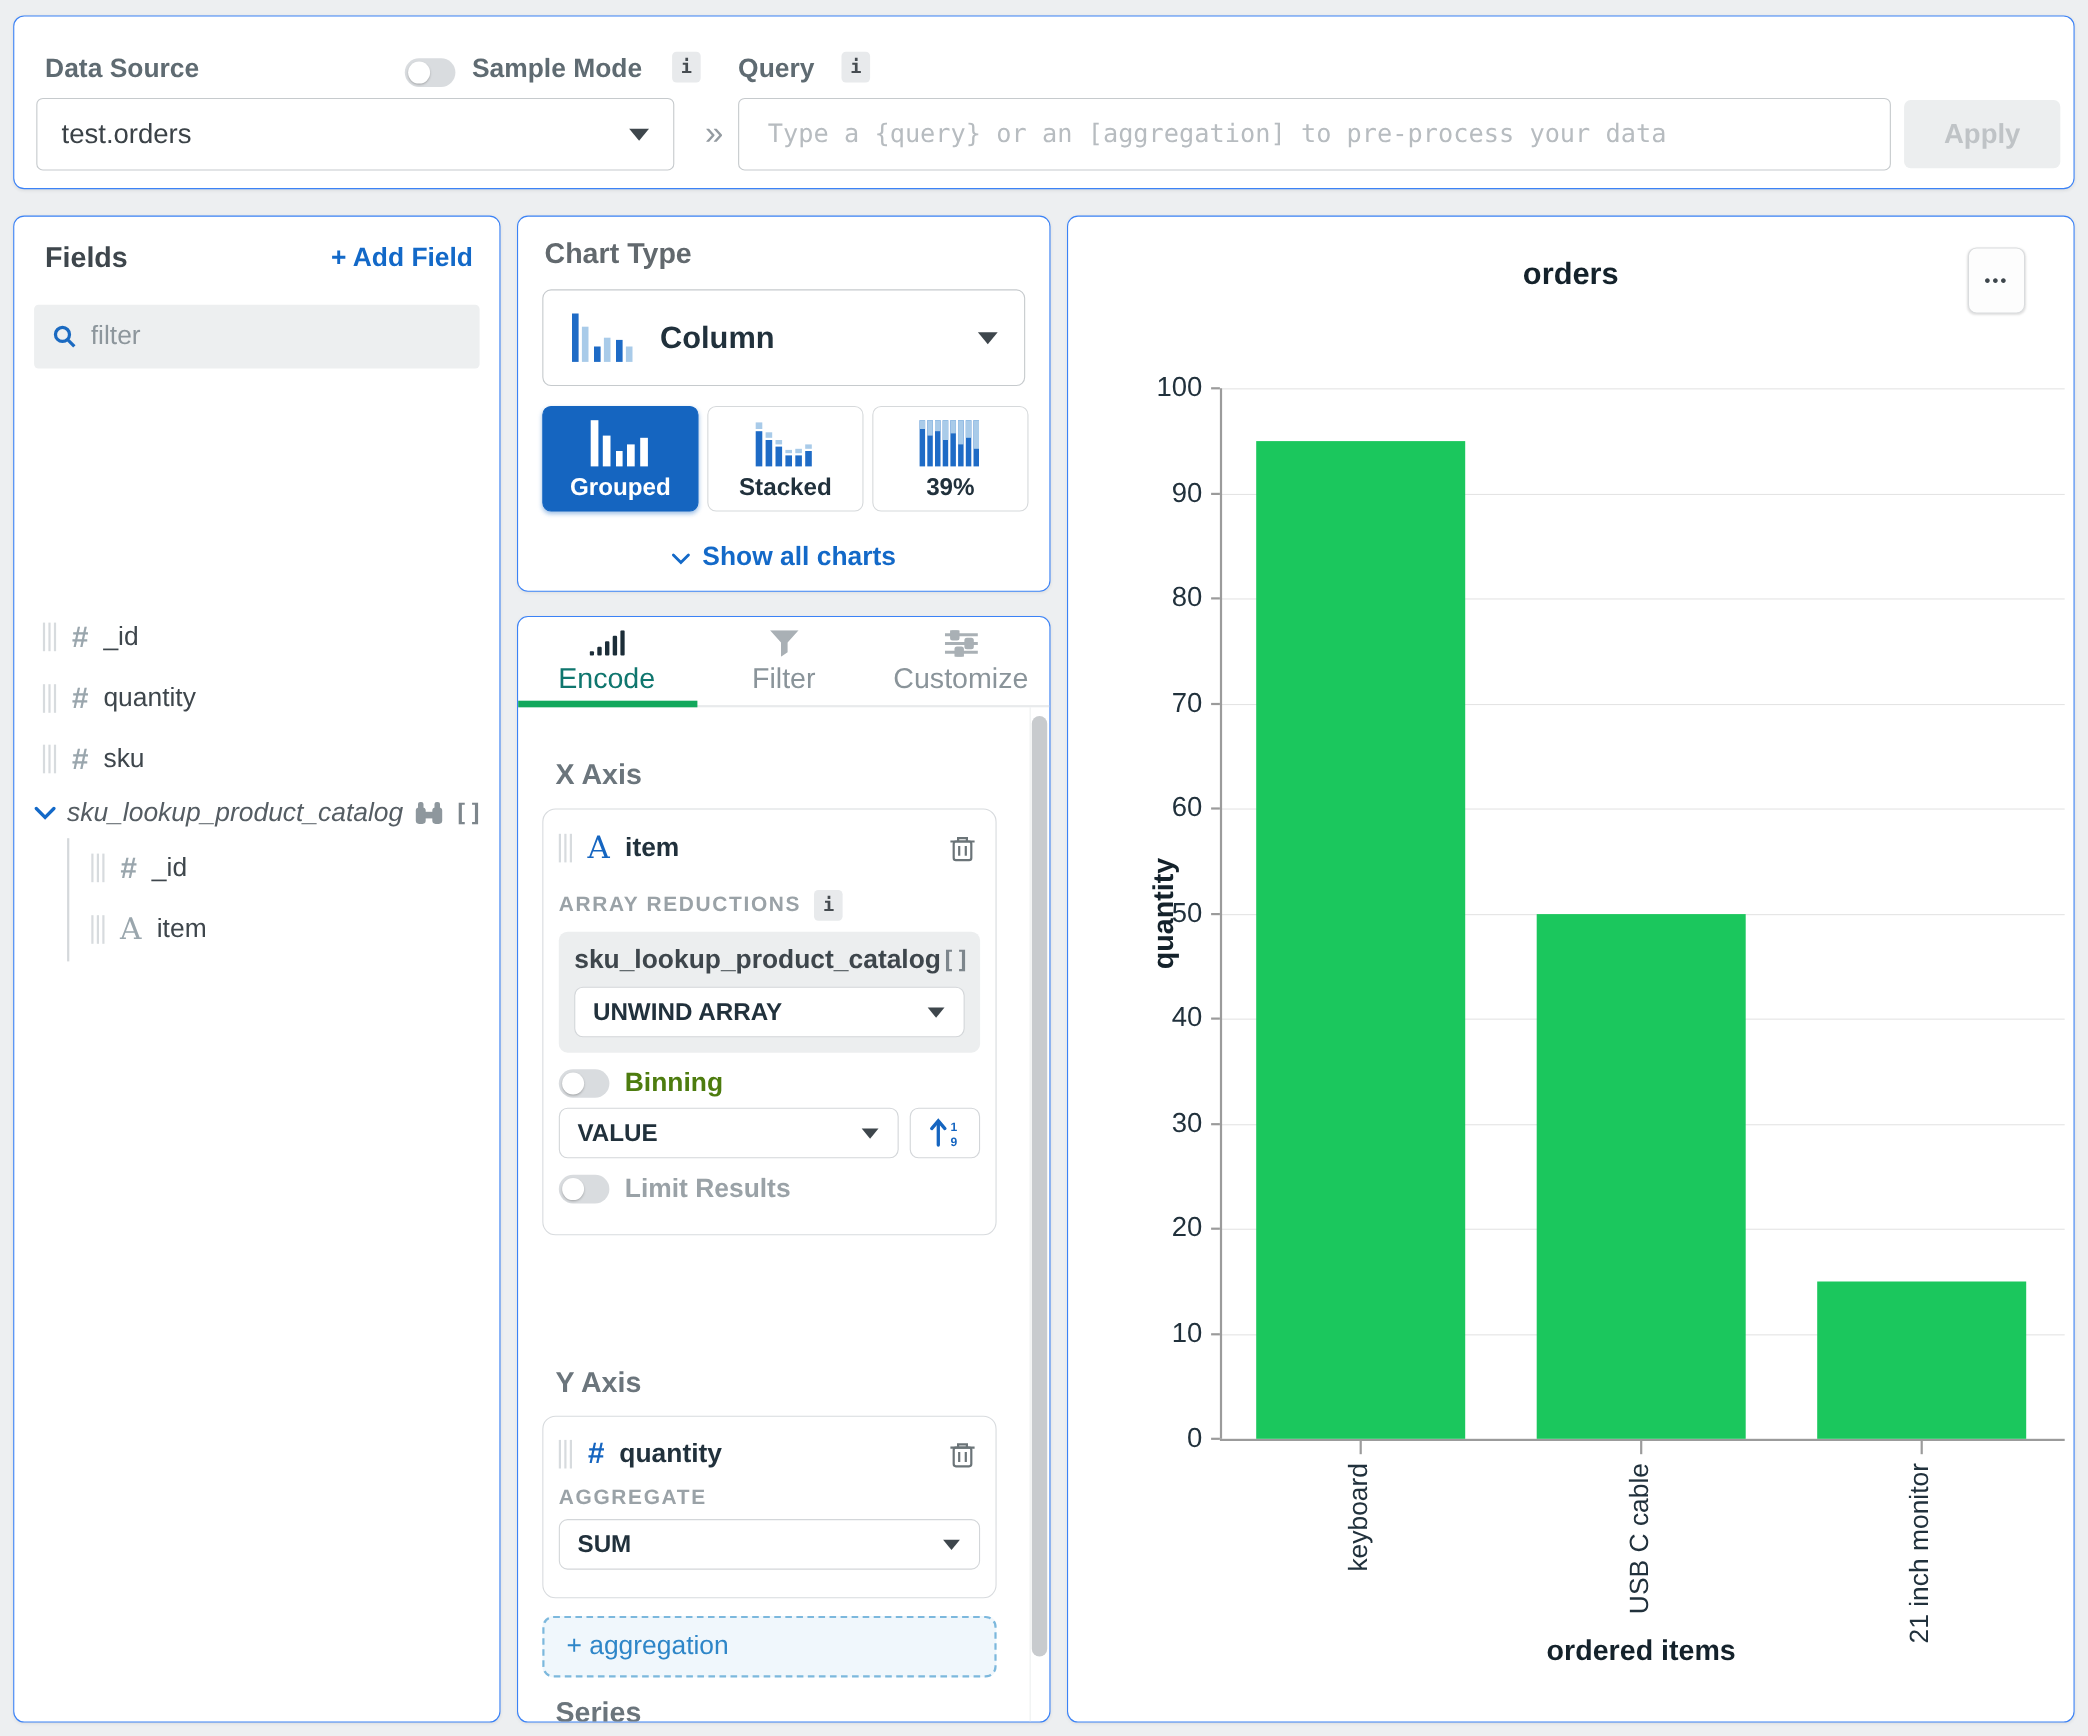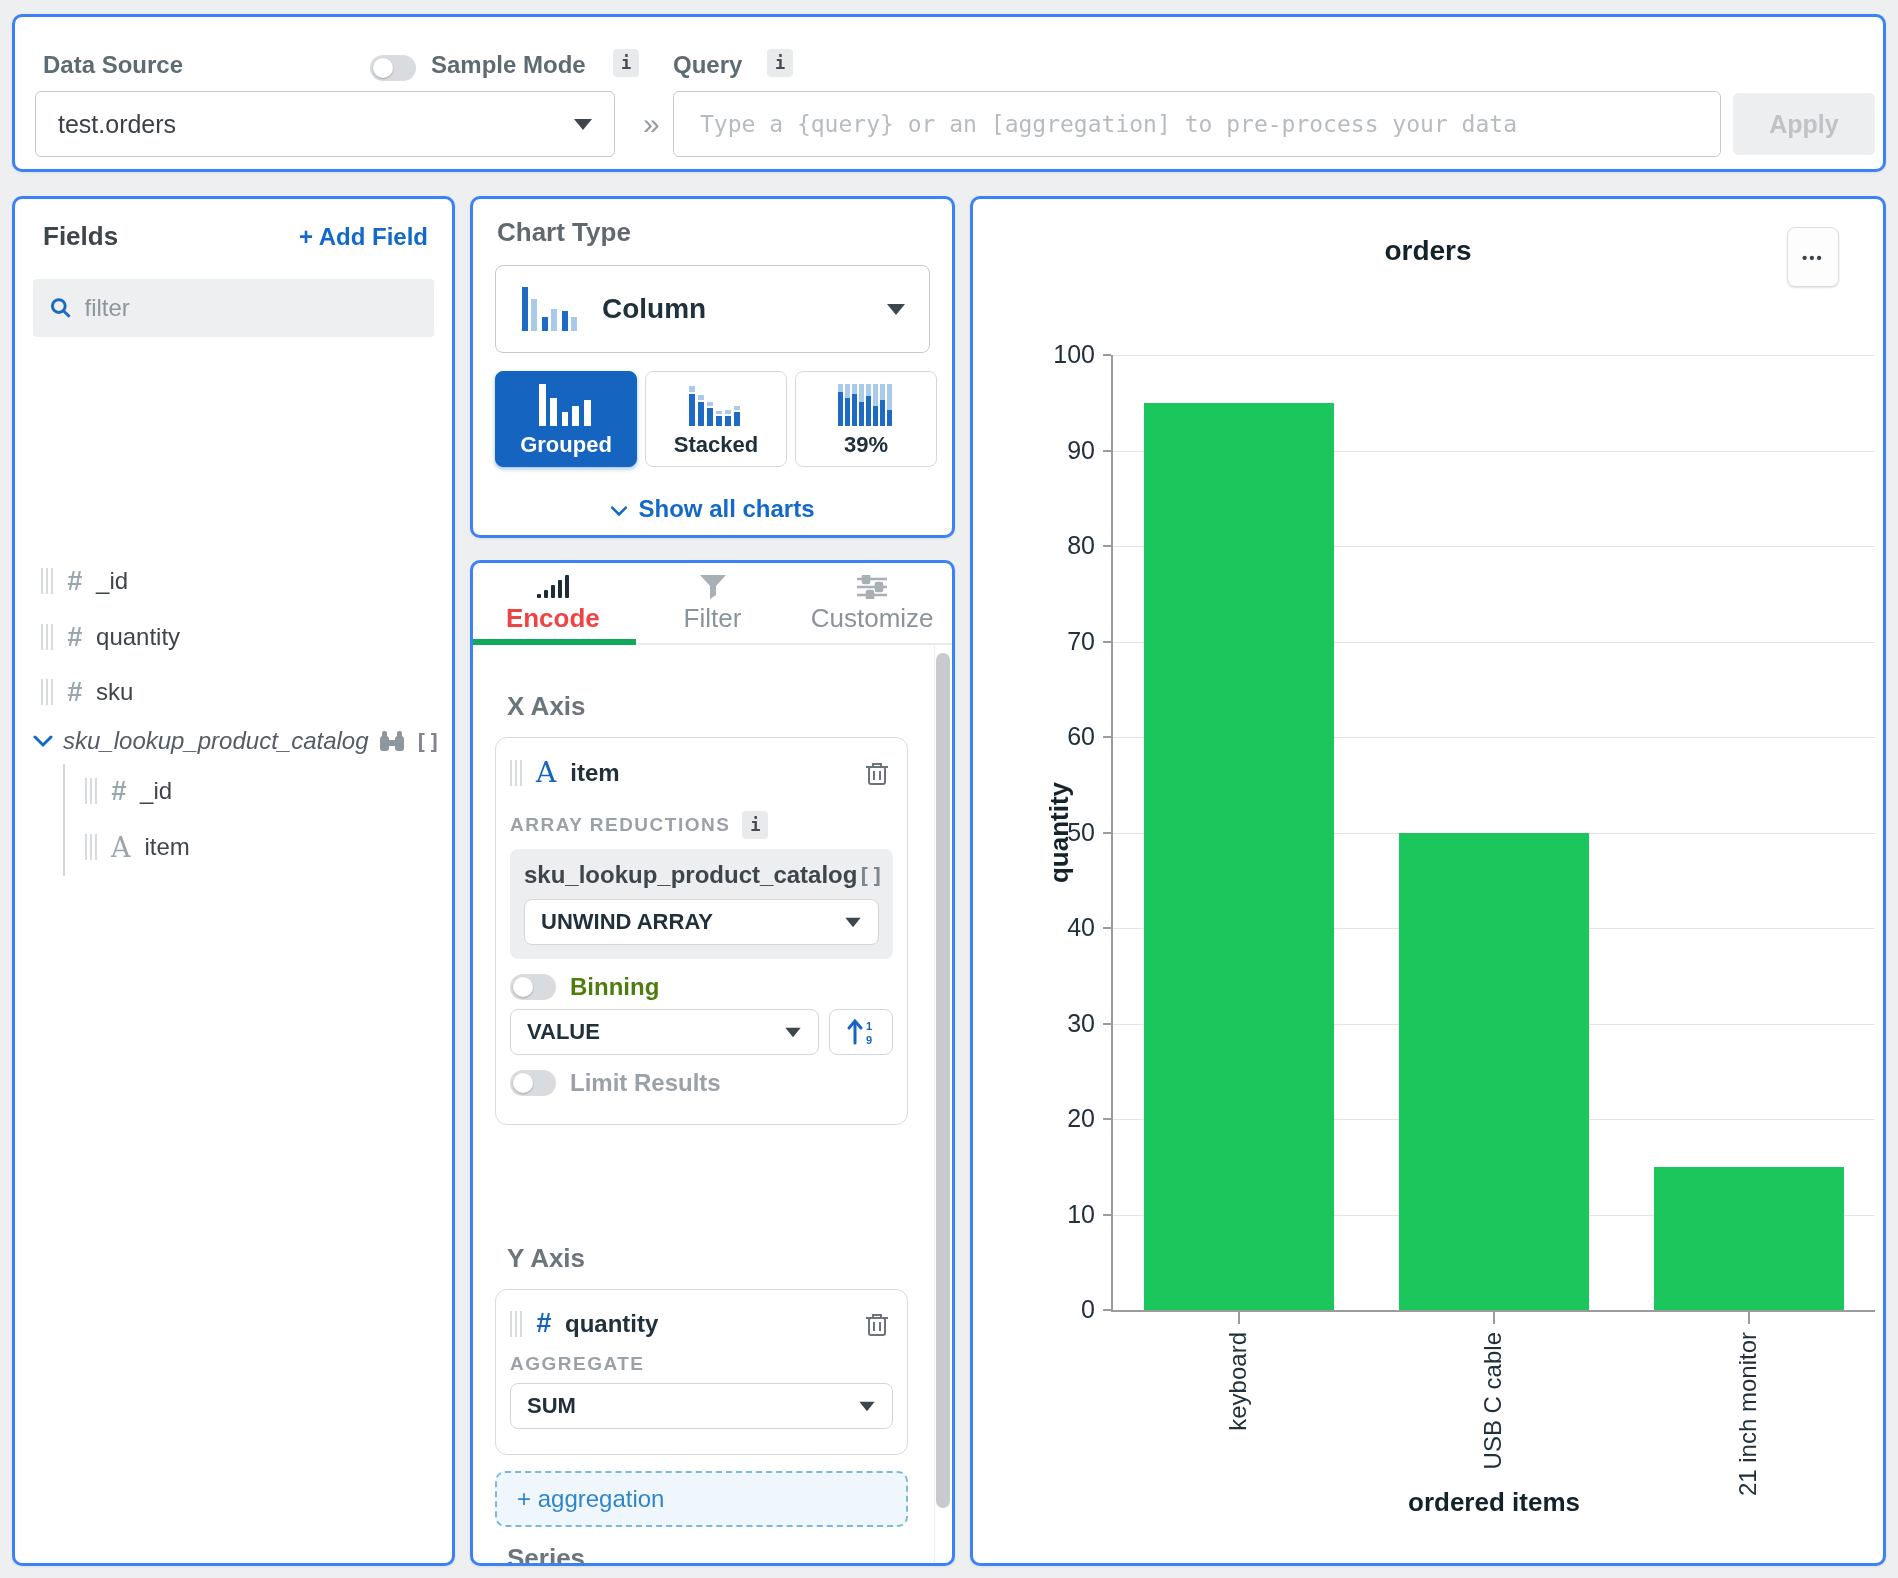--- a/index.html
+++ b/index.html
@@ -1,19 +1,19 @@
 <!DOCTYPE html>
 <html><head>
 <meta charset="utf-8">
 <style>
   * { margin:0; padding:0; box-sizing:border-box; }
   html,body { background:#edeff1; }
   body { font-family:"Liberation Sans", sans-serif; color:#3e464c; }
   .stage { position:relative; width:1898px; height:1578px; background:#edeff1; overflow:hidden; }
-  .card { position:absolute; background:#fff; border:3px solid #3b82f6; border-radius:10px;
+  .card { position:absolute; background:#fff; border:1px solid #3b82f6; border-radius:10px;
           box-shadow:0 1px 3px rgba(0,0,0,.07); }
   .abs { position:absolute; }
 
   
   .topbar { left:12px; top:14px; width:1874px; height:158px; }
   .field-label { font-size:24px; font-weight:700; color:#5f6b72; }
   .ibadge { display:inline-flex; align-items:center; justify-content:center; width:26px; height:28px;
             background:#e8eaec; border-radius:4px; font-family:"DejaVu Sans Mono", monospace;
             font-size:17px; font-weight:700; color:#464c51; margin-left:10px; vertical-align:middle;}
   .toggle { width:46px; height:26px; border-radius:13px; background:#d9dcdf; position:relative;
@@ -62,21 +62,21 @@
   .variant.selected { background:#1565c0; border-color:#1565c0; box-shadow:0 2px 4px rgba(21,101,192,.4); }
   .variant.selected .vlabel { color:#fff; }
   .showall { position:absolute; left:0; right:0; top:296px; text-align:center; font-size:24px; font-weight:700;
              color:#1369c8; cursor:pointer; }
 
   
   .enc-panel { left:470px; top:560px; width:485px; height:1006px; overflow:hidden; }
   .tabs { position:absolute; left:0; top:0; right:0; height:82px; display:flex; }
   .tab { flex:1; display:flex; flex-direction:column; align-items:center; justify-content:center; gap:4px;
          font-size:26px; color:#8a949a; position:relative; cursor:pointer;}
-  .tab.active { color:#ef4444; font-weight:700; }
+  .tab.active { color:#0f766e; font-weight:400; }
   .tab-underline { position:absolute; top:76px; left:0; height:6px; width:163px; background:#12a85c; }
   .tab-baseline { position:absolute; top:80px; left:0; right:0; height:2px; background:#e8eaec; }
   .enc-scroll { position:absolute; left:0; top:82px; bottom:0; right:17px; border-right:1px solid #edeff0; }
   .scrolltrack { position:absolute; right:2px; top:88px; bottom:8px; width:14px; }
   .scrollthumb { position:absolute; left:0; top:2px; width:14px; height:855px; border-radius:8px; background:#c8cbce; }
   .axis-heading { font-size:26px; font-weight:700; color:#6b757c; }
   .enc-card { position:absolute; left:22px; width:413px; background:#fff; border:1px solid #d8dbde; border-radius:12px; }
   .pill-row { display:flex; align-items:center; gap:14px; padding:18px 18px 8px 14px; }
   .pill-row .pname { font-size:24px; font-weight:700; color:#21313c; flex:1; }
   .blueA { font-family:"DejaVu Serif", serif; font-size:28px; color:#1565c0; }

